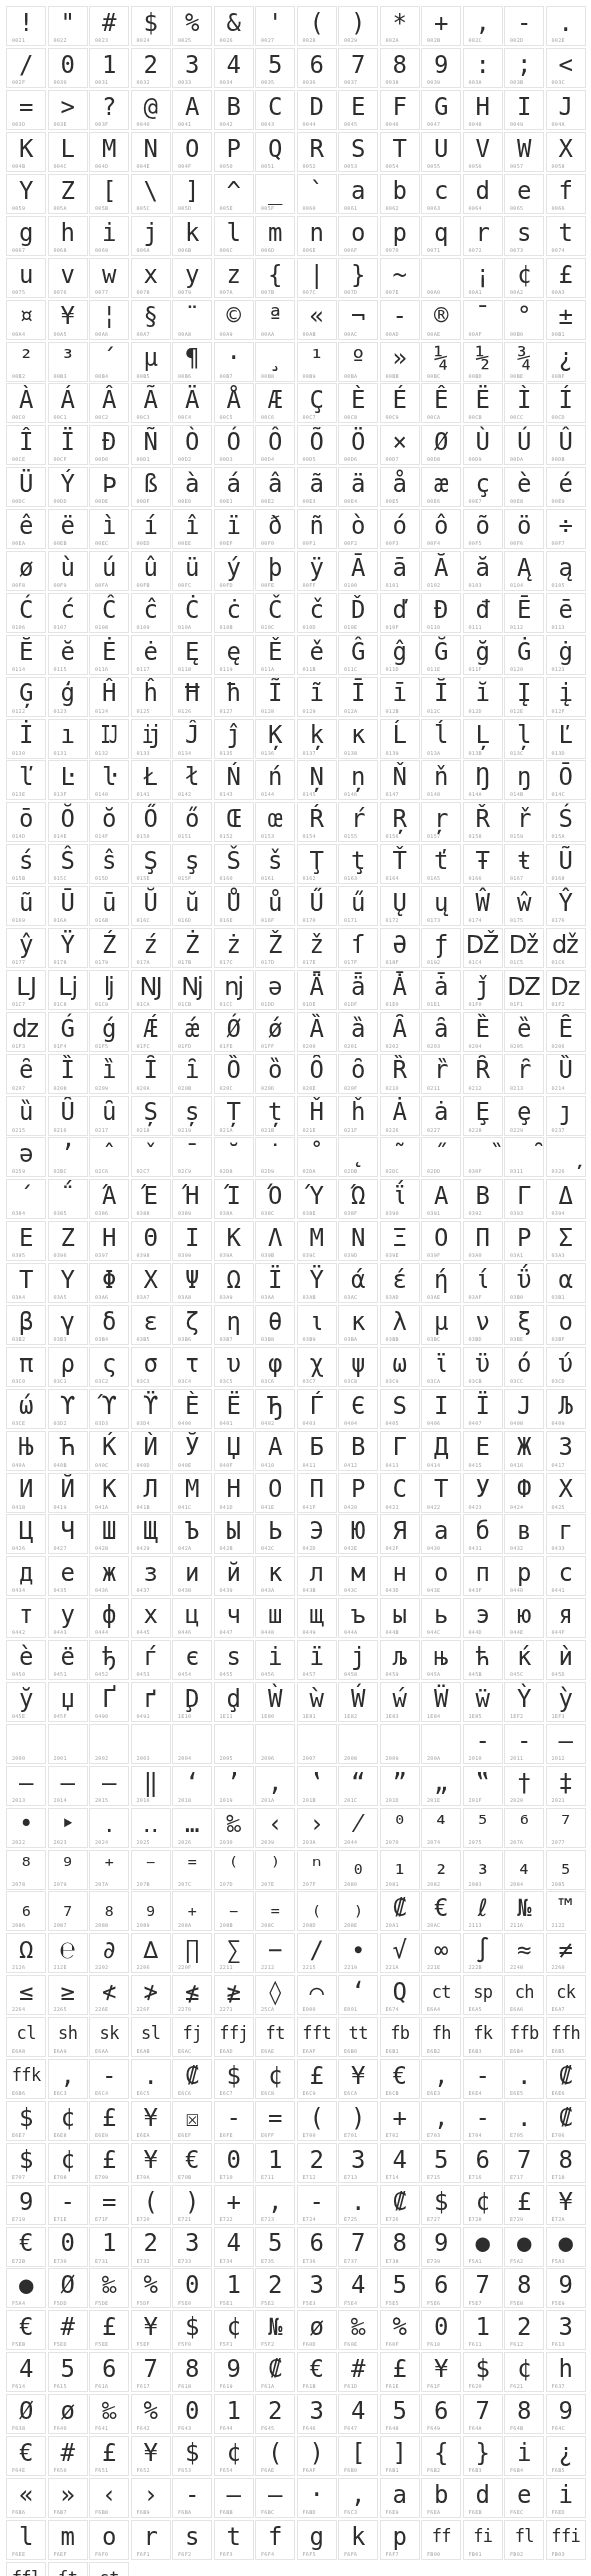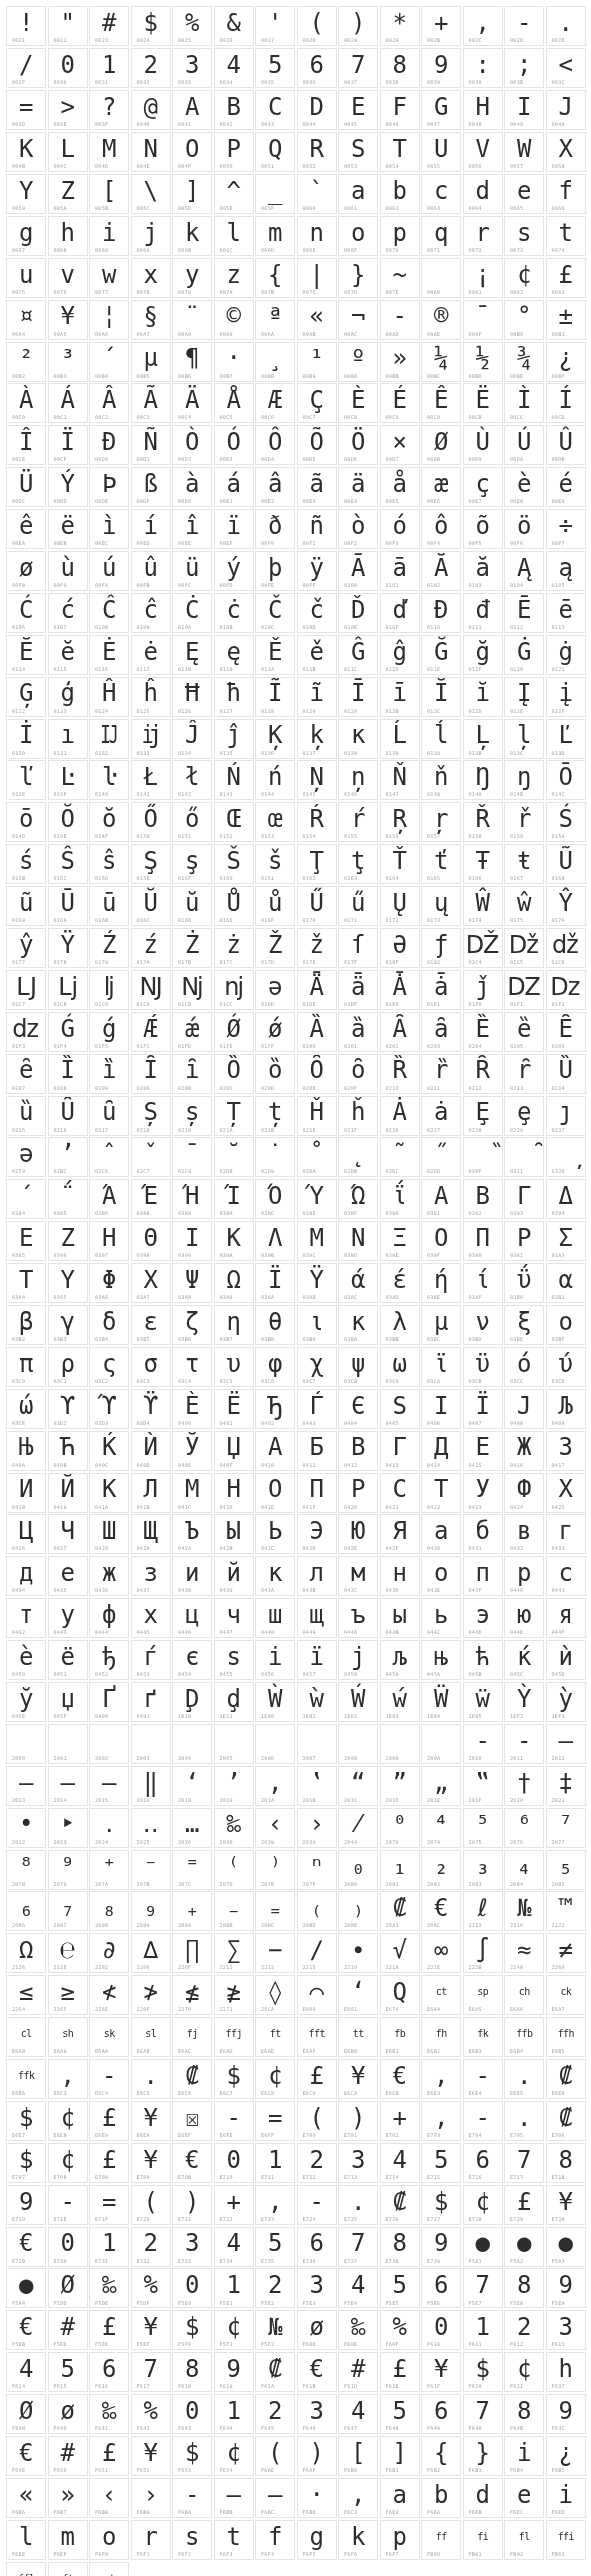--- a/index.html
+++ b/index.html
@@ -31,21 +31,21 @@
   }
   .glyph-char {
     font-family: "DejaVu Sans Mono", "DejaVu Sans", monospace;
     font-size: 24px;
     line-height: 1;
     color: #2d2d2d;
     margin-bottom: 6.4px;
     white-space: nowrap;
   }
   .glyph-char.multi {
-    font-size: 10px;
+    font-size: 17px;
     letter-spacing: -0.6px;
   }
   .glyph-code {
     position: absolute;
     left: 4.5px;
     bottom: 1.9px;
     font-family: "DejaVu Sans Mono", monospace;
     font-size: 5.1px;
     line-height: 1;
     color: #a3a3a3;

